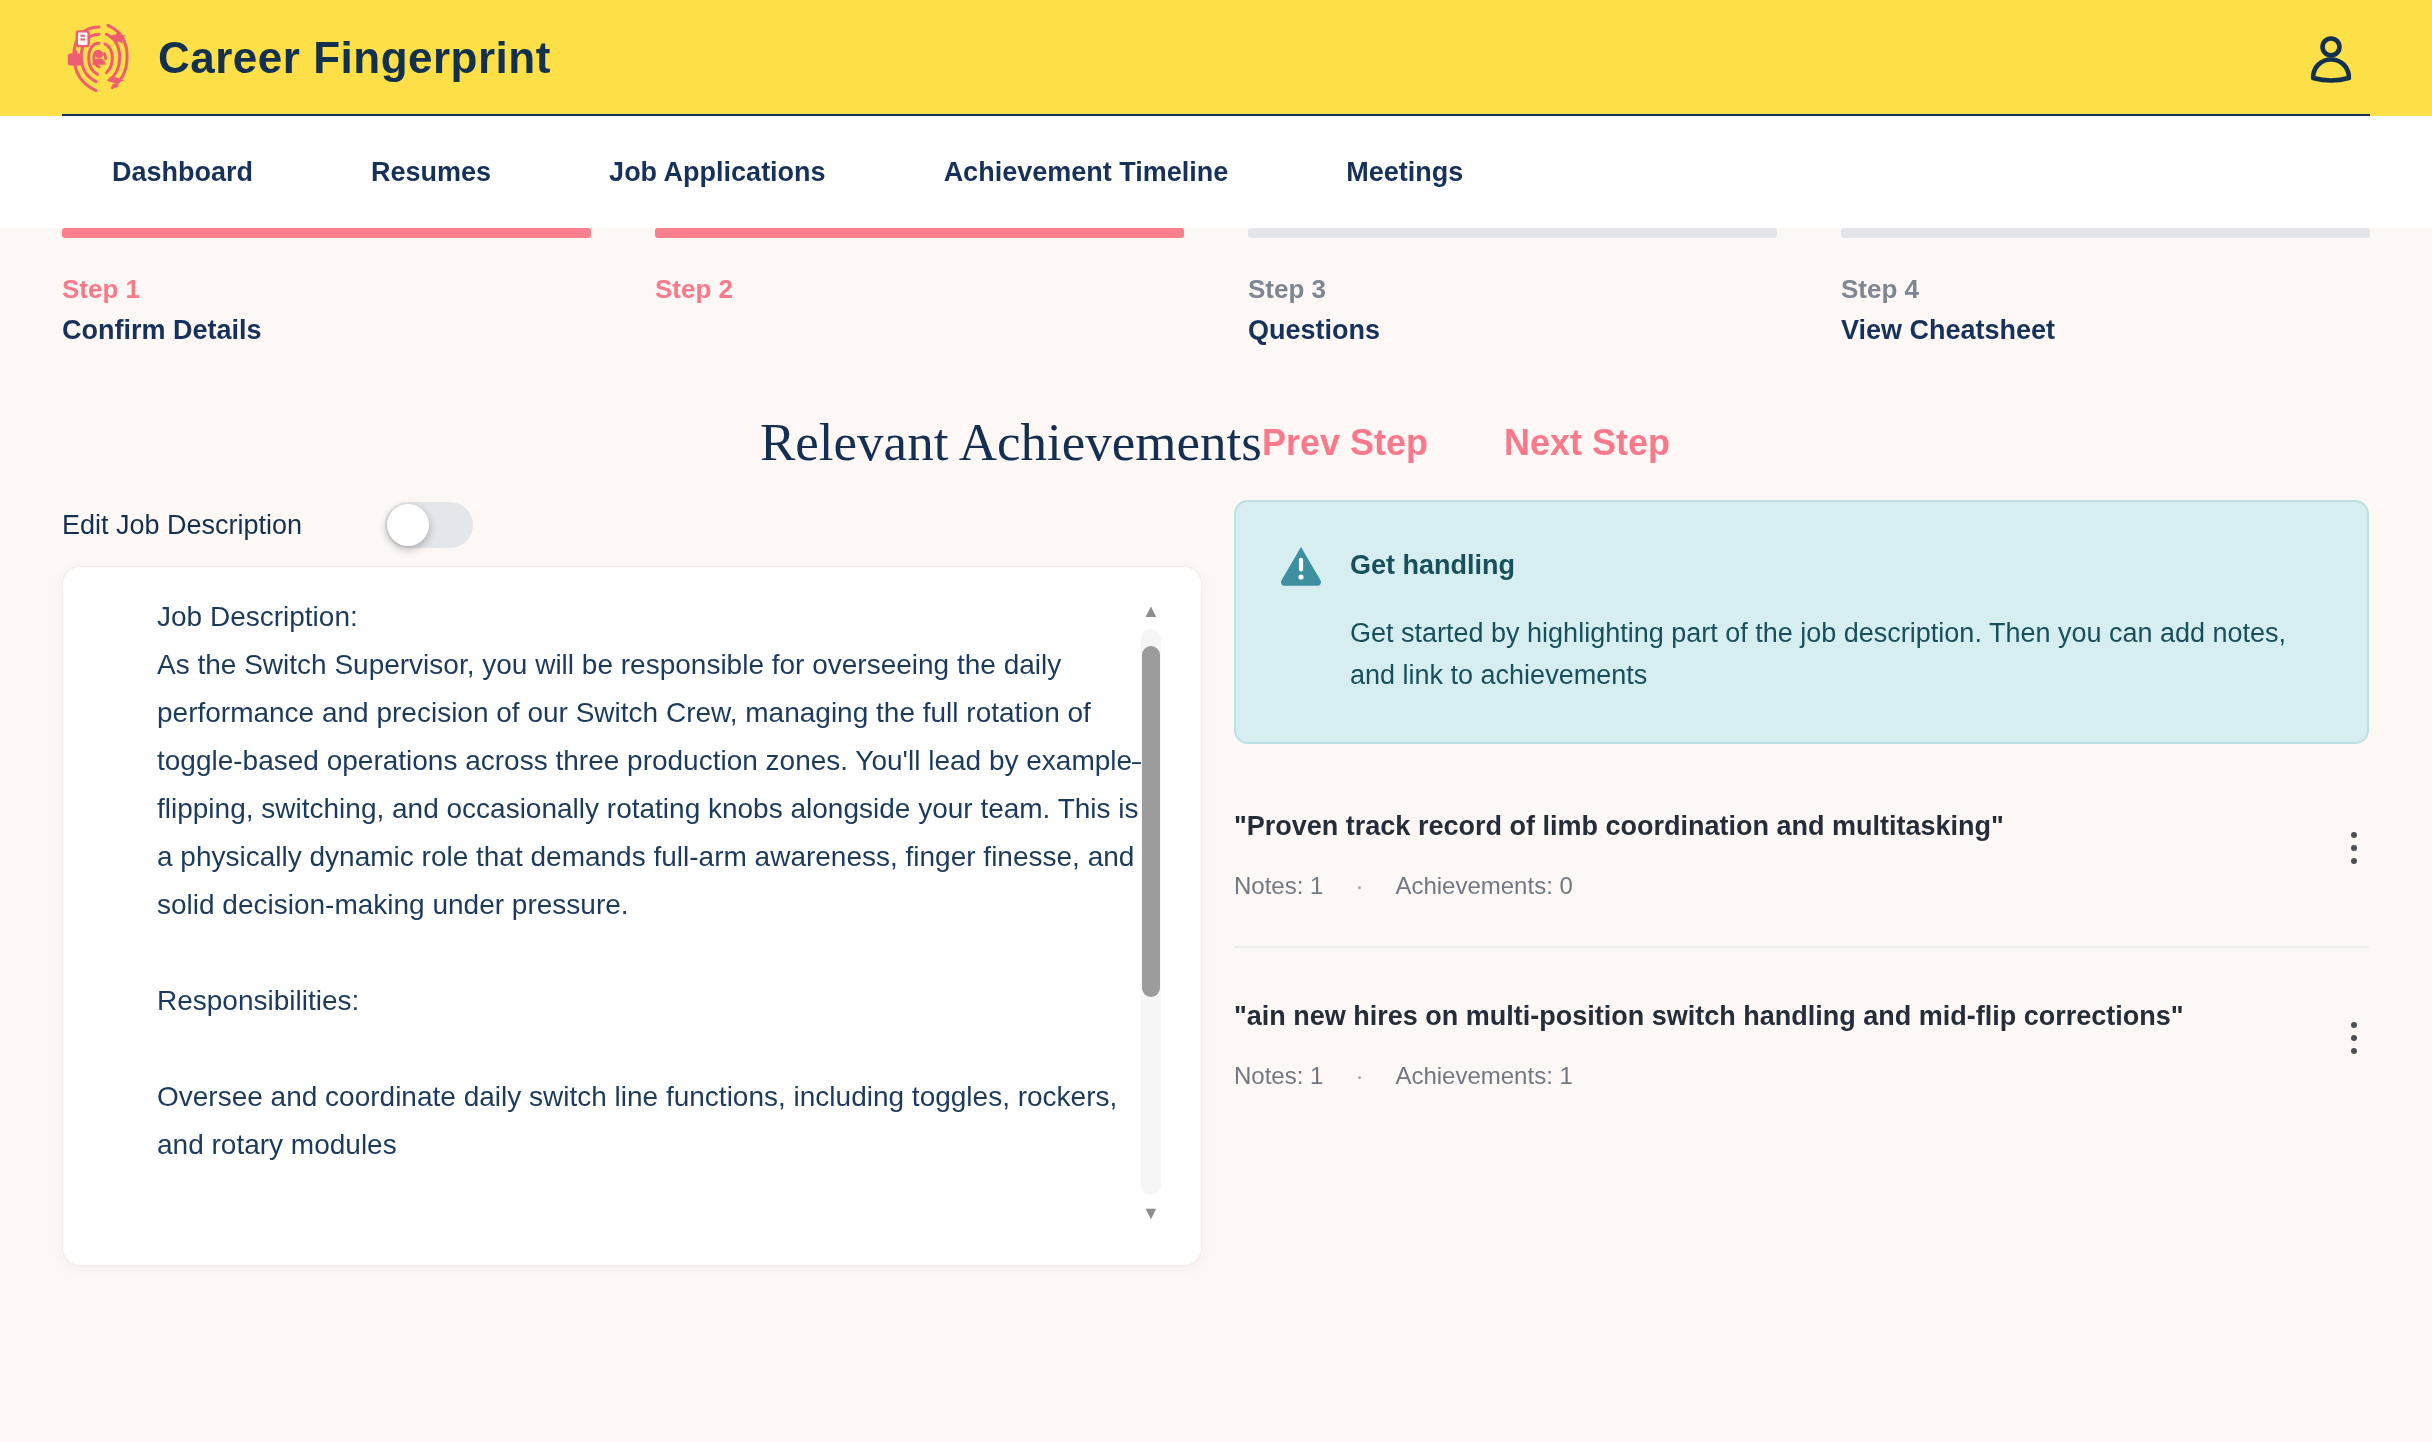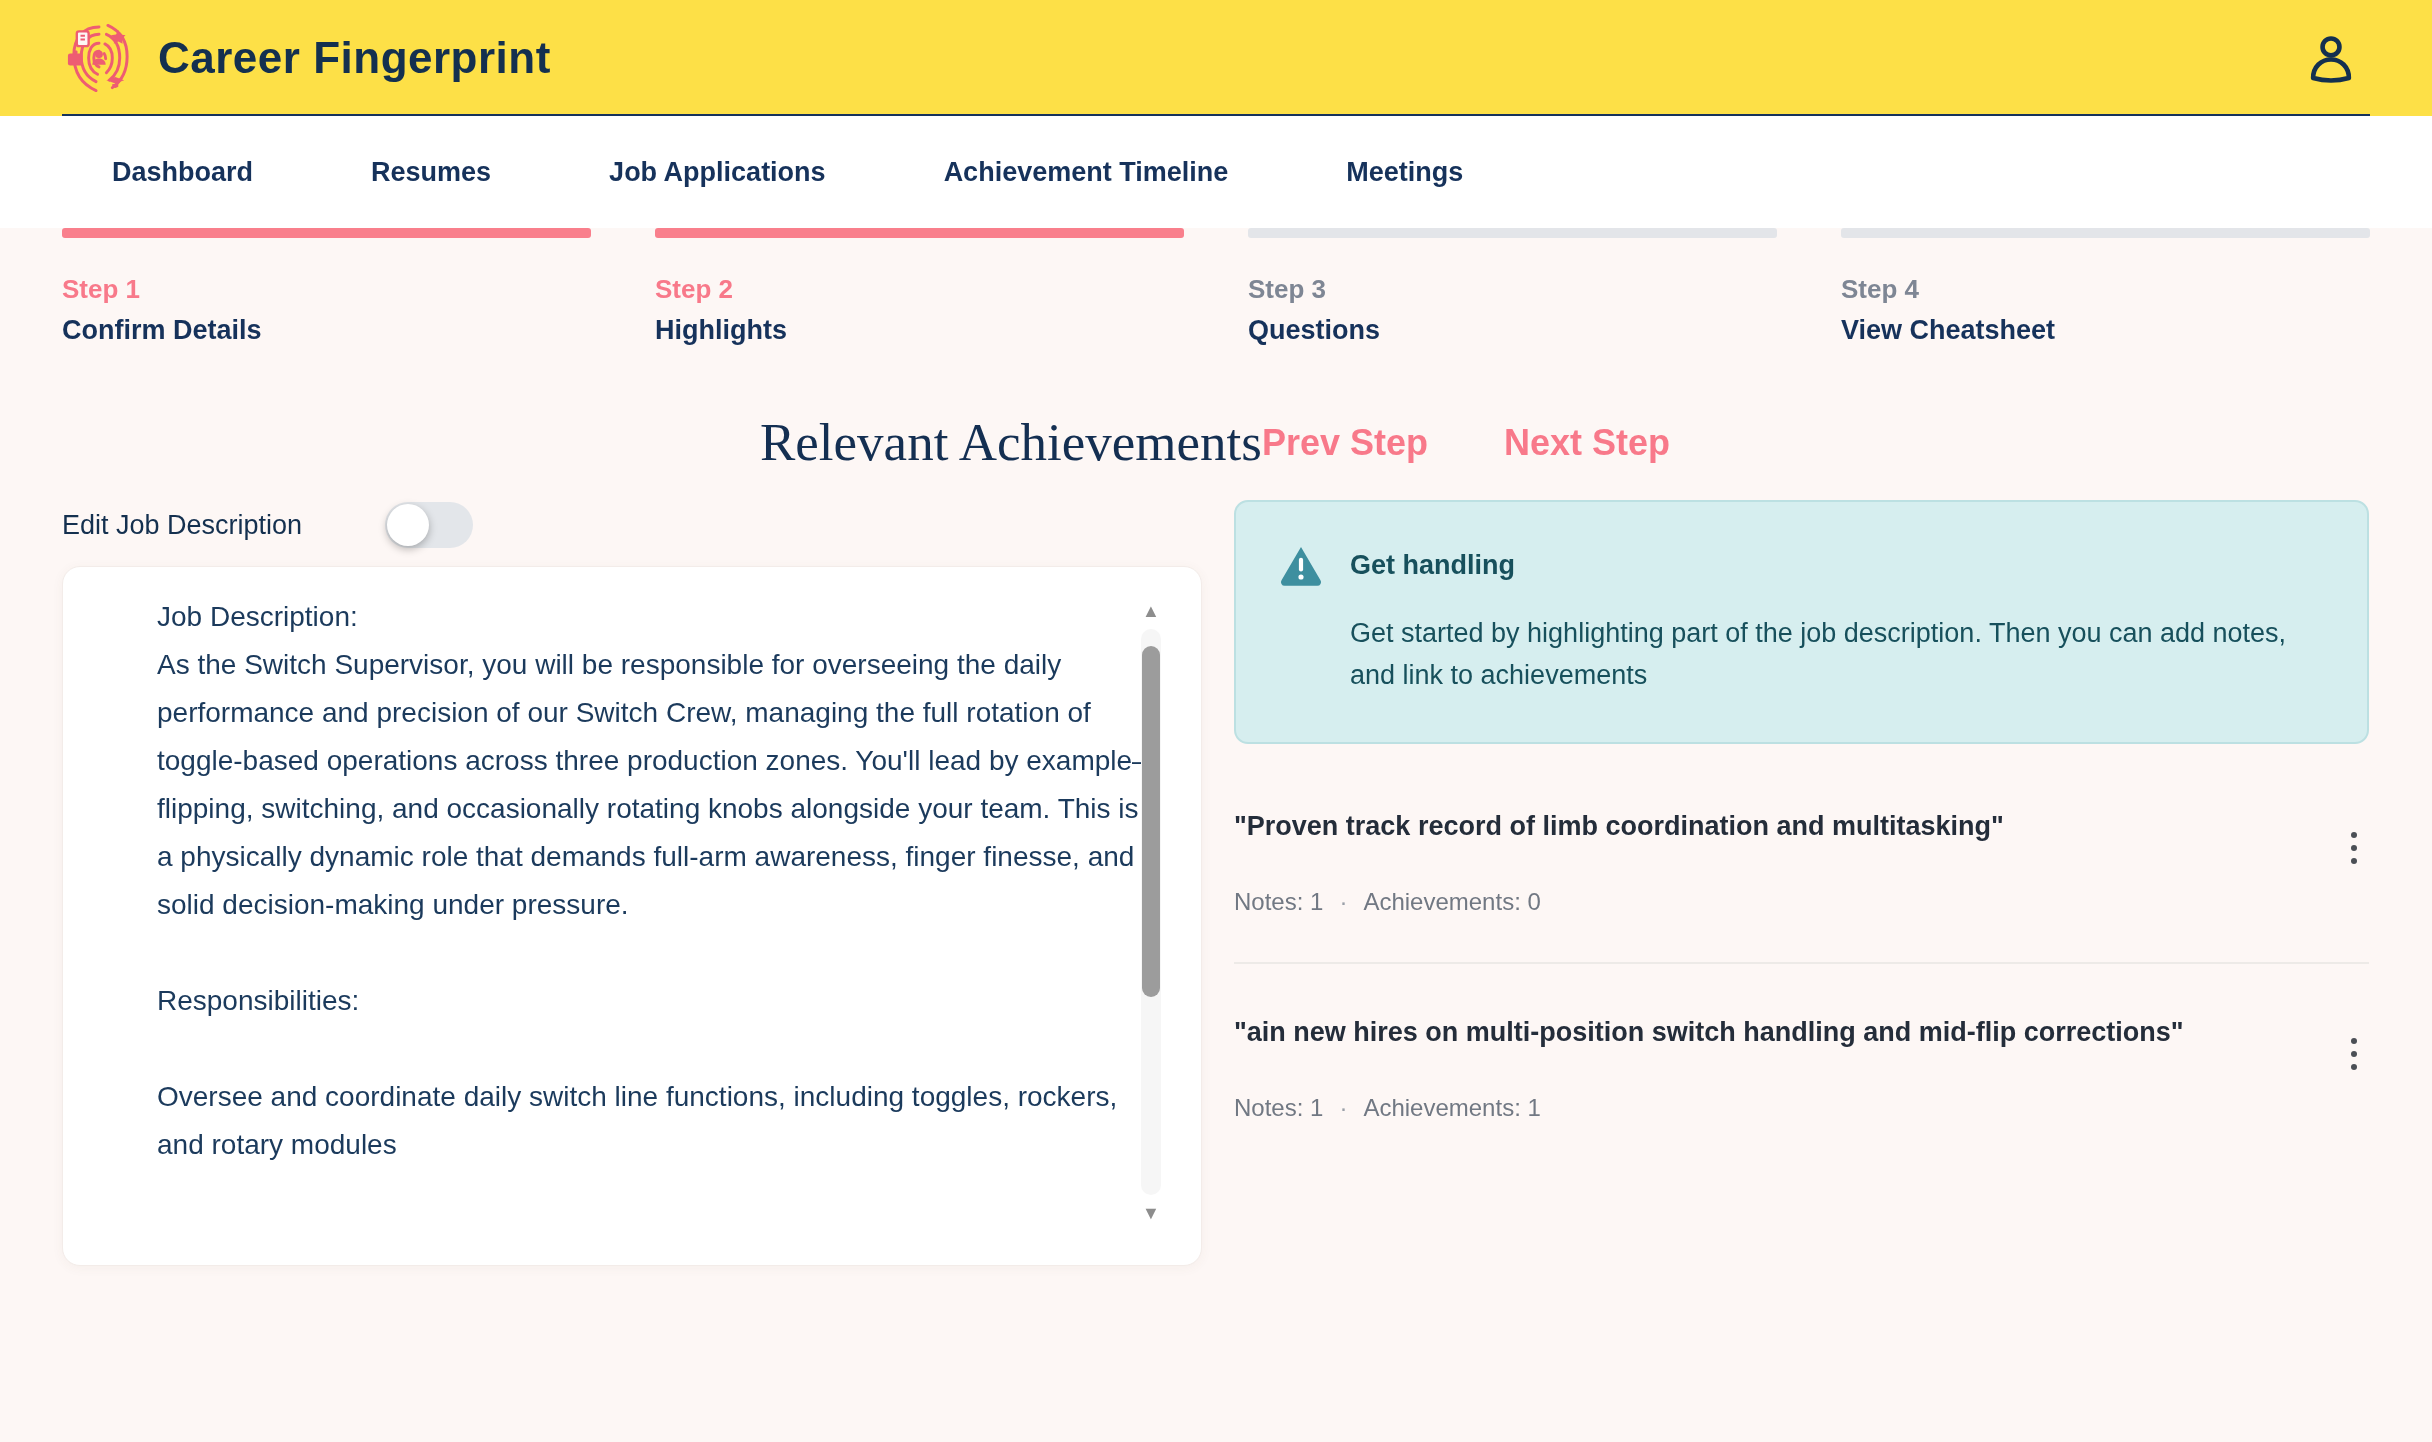--- a/index.html
+++ b/index.html
@@ -100,21 +100,21 @@
     margin:26px 0 0 72px; font-size:27px; line-height:42px;
     color:#17505C; max-width:950px;
   }
 
   
   .hl-list { margin-top:14px; }
   .hl-block { padding:50px 0 46px; }
   .hl-block.divided { border-bottom:2px solid #EDEAE7; }
   .hl-row { display:flex; justify-content:space-between; align-items:flex-start; }
   .hl-quote { font-size:27px; font-weight:600; color:#242D3A; line-height:36px; max-width:1020px; }
-  .hl-meta { display:flex; gap:16px; align-items:flex-start; margin-top:44px; font-size:24px; color:#717883; }
+  .hl-meta { display:flex; gap:32px; align-items:flex-start; margin-top:28px; font-size:24px; color:#717883; }
   .hl-dot { font-size:24px; color:#9AA0A8; }
   .kebab { display:flex; flex-direction:column; gap:7px; padding:10px 12px; cursor:pointer; margin-top:14px; flex:0 0 auto; }
   .kebab i { width:6px; height:6px; border-radius:50%; background:#4B4F55; display:block; }
 </style>
 </head>
 <body>
 
 <div class="topbar">
   <div class="brand">
     <span class="brand-logo">
@@ -164,21 +164,20 @@
 
 <div class="steps">
   <div class="step active">
     <div class="step-bar"></div>
     <div class="step-label">Step 1</div>
     <div class="step-title">Confirm Details</div>
   </div>
   <div class="step active">
     <div class="step-bar"></div>
     <div class="step-label">Step 2</div>
-    <div class="step-title">Highlights</div>
   </div>
   <div class="step">
     <div class="step-bar"></div>
     <div class="step-label">Step 3</div>
     <div class="step-title">Questions</div>
   </div>
   <div class="step">
     <div class="step-bar"></div>
     <div class="step-label">Step 4</div>
     <div class="step-title">View Cheatsheet</div>

